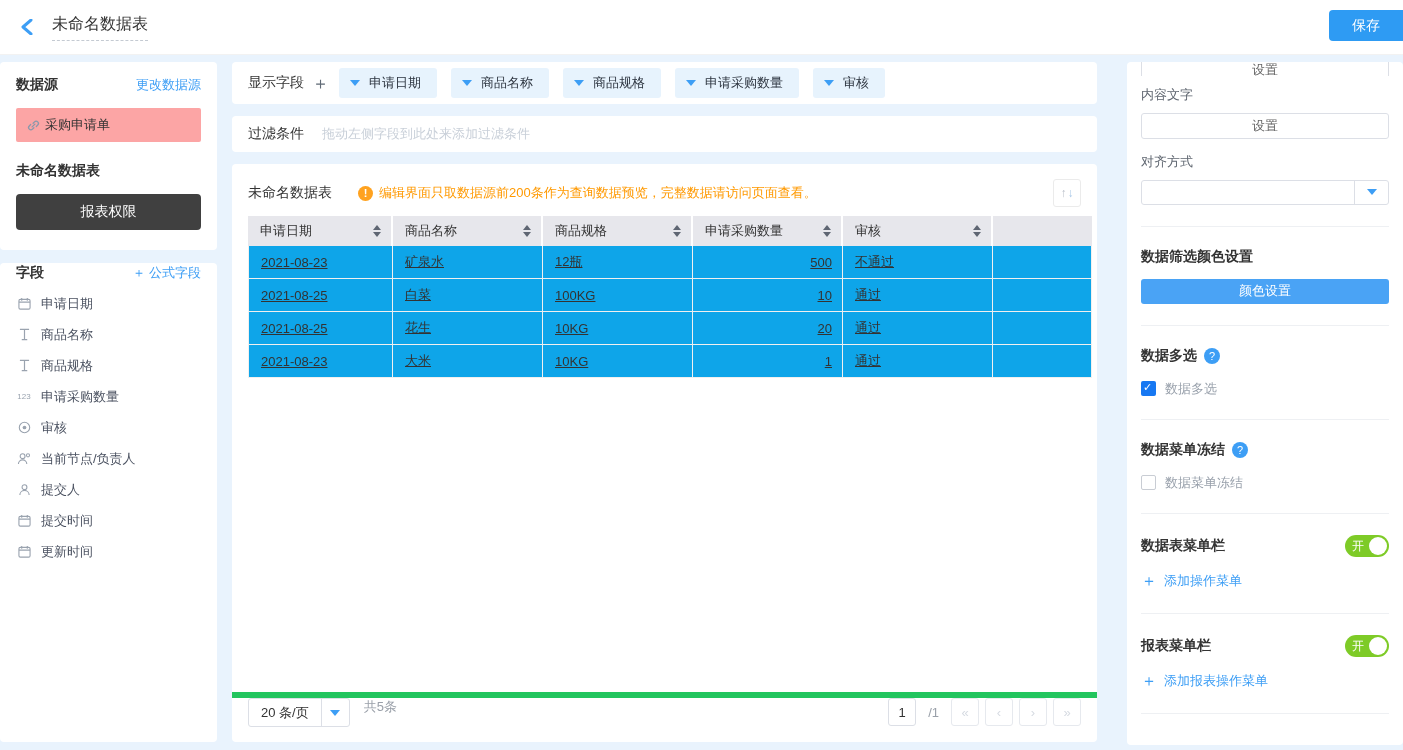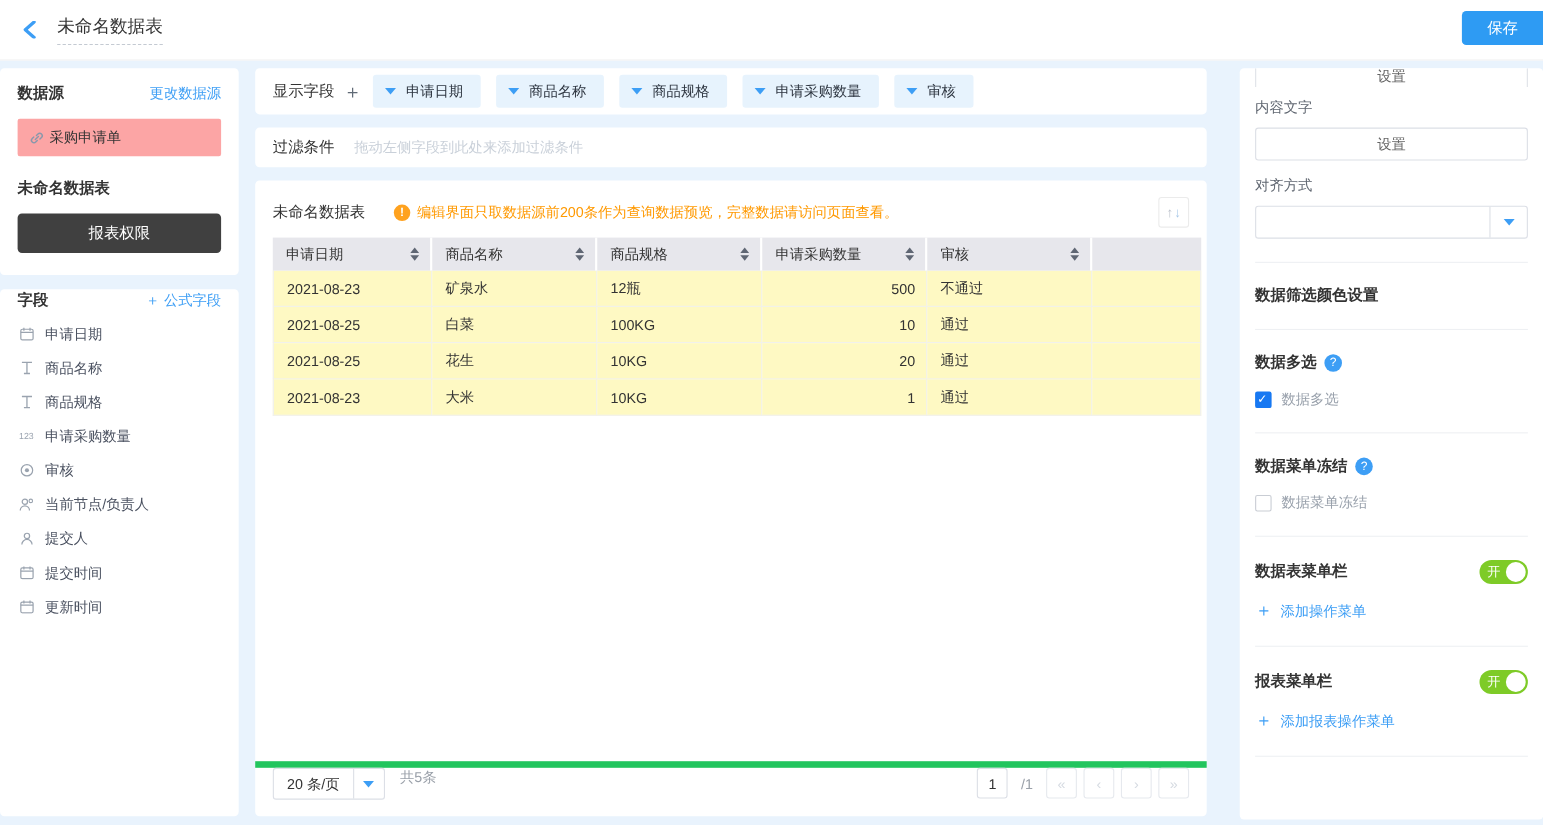--- a/index.html
+++ b/index.html
@@ -54,21 +54,21 @@
   .order-btn .up { color:#b9bfc9; font-size:12px; }
   .order-btn .dn { color:#a8c8e8; font-size:12px; }
 
   table { border-collapse:separate; border-spacing:0; width:844px; table-layout:fixed; margin-top:4px; }
   th { background:#e7e7ec; height:30px; font-weight:normal; font-size:13px; color:#333; text-align:left; padding:0 8px 0 12px; border-right:2px solid #fff; position:relative; }
   th:last-child { border-right:none; }
   .sorter { position:absolute; right:10px; top:50%; transform:translateY(-50%); display:flex; flex-direction:column; gap:2px; cursor:pointer; }
   .sorter i { width:0; height:0; border-left:4px solid transparent; border-right:4px solid transparent; display:block; }
   .sorter .s-up { border-bottom:5px solid #5f6673; }
   .sorter .s-dn { border-top:5px solid #5f6673; }
-  td { height:33px; border-bottom:1px solid #f0f0f0; border-right:1px solid #f0f0f0; padding:0 12px; color:#333; font-size:13px; background:#fef9c3; }
+  td { height:33px; border-bottom:1px solid #f0f0f0; border-right:1px solid #f0f0f0; padding:0 12px; color:#333; font-size:13px; background:#0ea5e9;text-decoration:underline; }
   tr td:first-child { border-left:1px solid #f0f0f0; }
   td.num { text-align:right; padding-right:10px; }
   .spacer { flex:1; }
 
   .pager { border-top:6px solid #22c55e; margin:0 -16px; padding:0 16px; height:50px; display:flex; align-items:flex-start; }
   .size-sel { display:flex; align-items:center; border:1px solid #dcdfe6; border-radius:3px; height:29px; cursor:pointer; }
   .size-sel .sz { padding:0 12px; color:#333; }
   .size-sel .dd { width:28px; height:100%; border-left:1px solid #dcdfe6; display:flex; align-items:center; justify-content:center; }
   .total { color:#9aa0a9; margin-left:14px; }
   .pager-right { margin-left:auto; display:flex; align-items:center; gap:6px; }
@@ -378,20 +378,21 @@
       <div class="align-sel">
         <span class="fill"></span>
         <span class="dd">
             <i class="caret-sm"></i>
           </span>
       </div>
 
       <div class="divider"></div>
 
       <div class="sec-title">数据筛选颜色设置</div>
+      <button class="color-btn">颜色设置</button>
 
       <div class="divider"></div>
 
       <div class="sec-row">
         <span class="sec-title">数据多选</span>
         <span class="help-ic"></span>
       </div>
       <div class="chk-row">
         <span class="chk on"></span>
         <span class="chk-lbl">数据多选</span>

